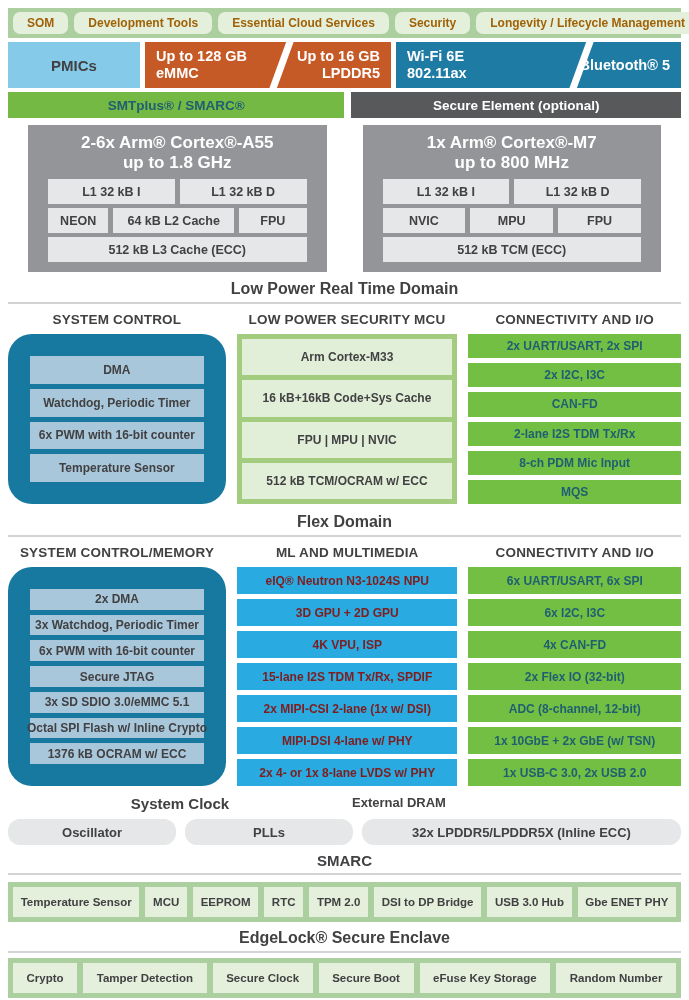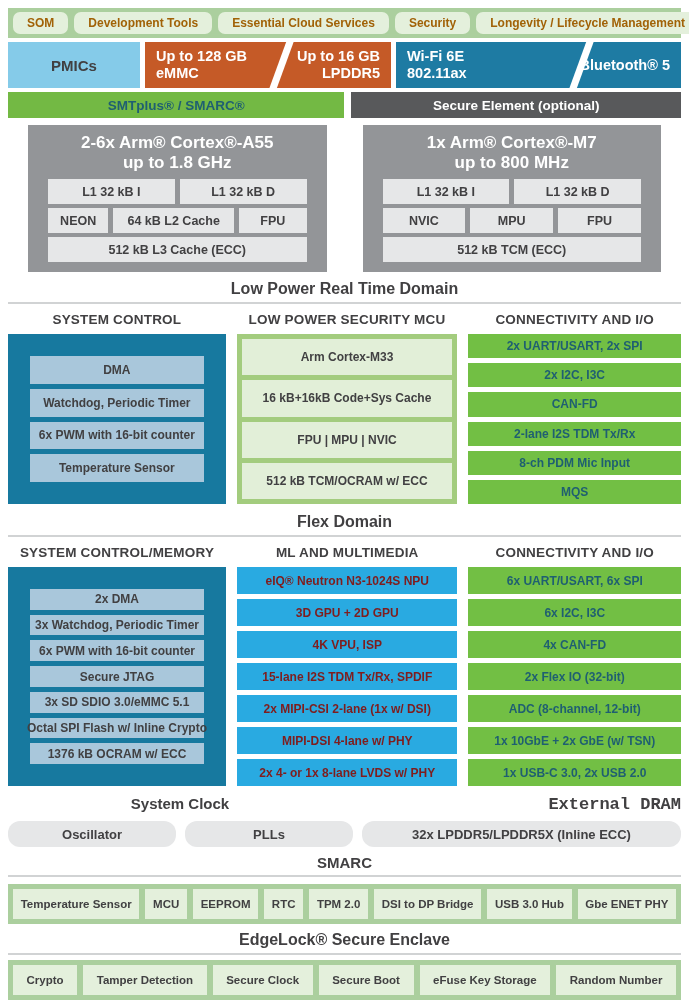--- a/index.html
+++ b/index.html
@@ -45,34 +45,34 @@
 
   .h-section { text-align:center; font-weight:bold; font-size:16px; color:#414042; height:18px; line-height:18px; }
   .rule { height:2px; background:#d1d3d4; }
 
   
   .cols { display:flex; gap:11px; margin-top:8px; }
   .col { display:flex; flex-direction:column; }
   .col-1 { width:218px; } .col-2 { width:221px; } .col-3 { width:213px; }
   .col-title { text-align:center; font-weight:bold; font-size:13.5px; color:#414042; height:16px;
     line-height:16px; margin-bottom:6px; white-space:nowrap; letter-spacing:.2px; }
-  .container-blue { background:#17799f; padding:22px; display:flex; flex-direction:column; gap:5px; }
+  .container-blue { background:#17799f; padding:22px; display:flex; flex-direction:column; gap:5px;border-radius:24px; }
   .container-green { background:#a3cc7e; padding:5px; display:flex; flex-direction:column; gap:5px; }
   .stack { display:flex; flex-direction:column; gap:5px; }
   .h170 { height:170px; } .h219 { height:219px; }
   .cell { flex:1; display:flex; align-items:center; justify-content:center; font-weight:bold; font-size:12px; white-space:nowrap; }
   .cell-steel { background:#a9c7db; color:#414042; }
   .cell-pgreen { background:#e2efd8; color:#414042; }
   .cell-green { background:#72bf44; color:#1f5f71; }
   .cell-blue { background:#29aae1; color:#7f1d1d; }
 
   
   .cd-headings { display:flex; margin-top:9px; }
   .cd-h-left { width:344px; text-align:center; font-weight:bold; font-size:15px; }
-  .cd-h-right { flex:1; text-align:right; font-weight:bold; font-size:17px;font-family:Liberation Mono, monospace; }
+  .cd-h-right { flex:1; text-align:left; font-weight:bold; font-size:13px; }
   .cd-blocks { display:flex; gap:9px; margin-top:7px; height:26px; }
   .gray-cell { background:#e6e7e8; color:#414042; font-weight:bold; font-size:13px;
     display:flex; align-items:center; justify-content:center;border-radius:12px; }
   .osc { width:168px; } .plls { width:168px; } .dram { flex:1; }
 
   
   .bot-banner { background:#abcf9e; padding:5px; display:flex; gap:6px; height:40px; }
   .bot-box { background:#e4f0dc; color:#414042; font-weight:bold; font-size:11.5px;
     display:flex; align-items:center; justify-content:center; flex:1 1 auto; padding:0 5px; white-space:nowrap; }
 

